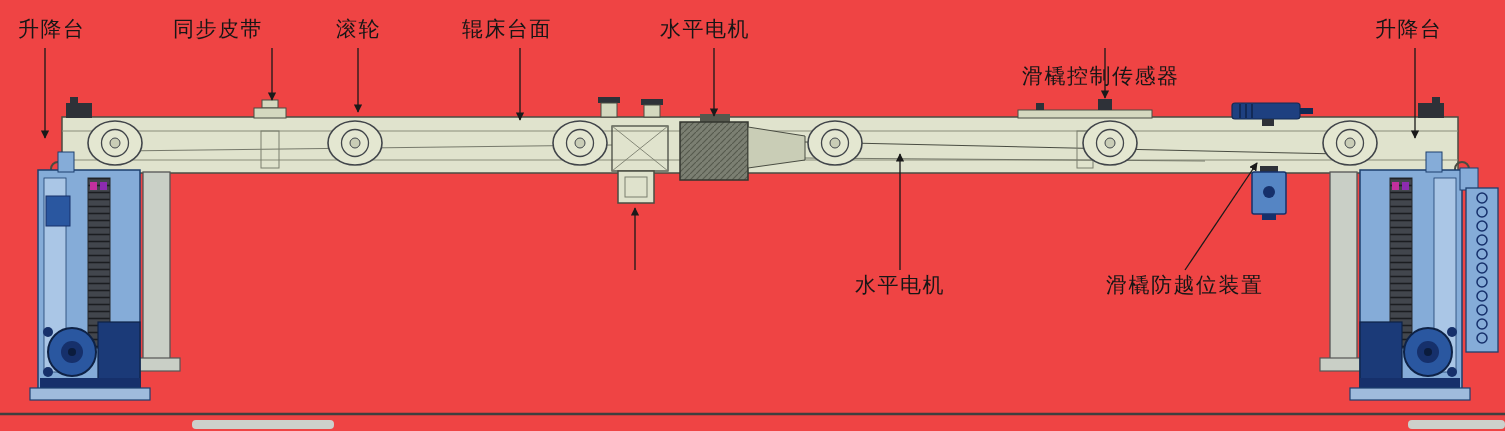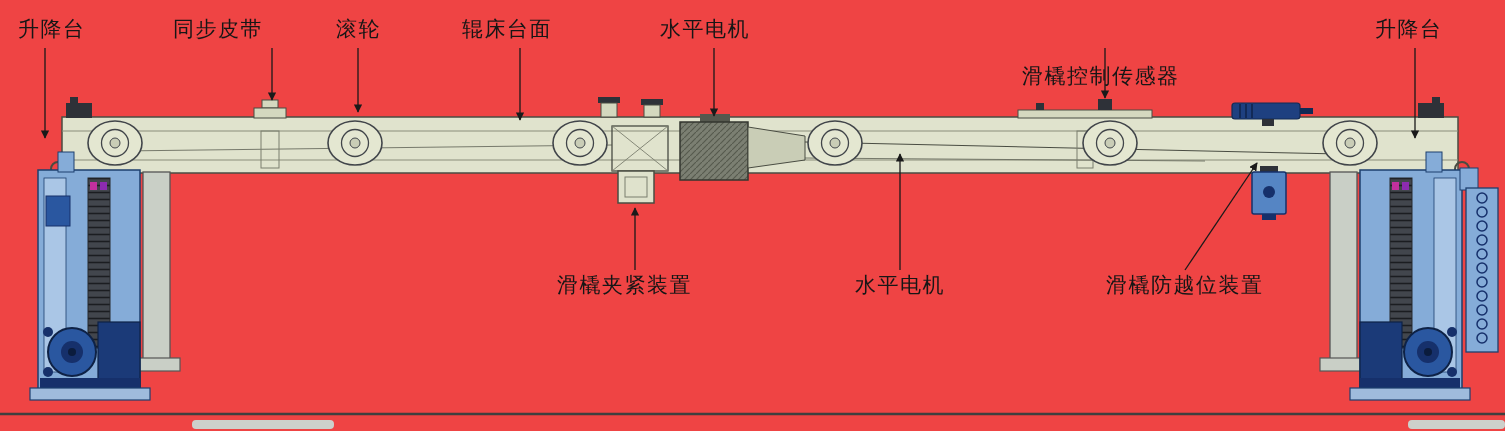--- a/index.html
+++ b/index.html
@@ -225,17 +225,16 @@
     <rect x="1408" y="420" width="97" height="9" rx="4" fill="#cdd0cb"></rect>
   </svg>
 
   <div class="lbl" style="left:18px;   top:18px;">升降台</div>
   <div class="lbl" style="left:173px;  top:18px;">同步皮带</div>
   <div class="lbl" style="left:336px;  top:18px;text-align:center;">滚轮</div>
   <div class="lbl" style="left:462px;  top:18px;">辊床台面</div>
   <div class="lbl" style="left:660px;  top:18px;text-align:center;">水平电机</div>
   <div class="lbl" style="left:1022px; top:18px;margin-top:47px;">滑橇控制传感器</div>
   <div class="lbl" style="left:1375px; top:18px;">升降台</div>
-  <div class="lbl" style="left:557px;  top:274px;">滑橇夹紧装置</div>
   <div class="lbl" style="left:855px;  top:274px;">水平电机</div>
   <div class="lbl" style="left:1106px; top:274px;">滑橇防越位装置</div>
 
 </div>
 
 </body></html>

